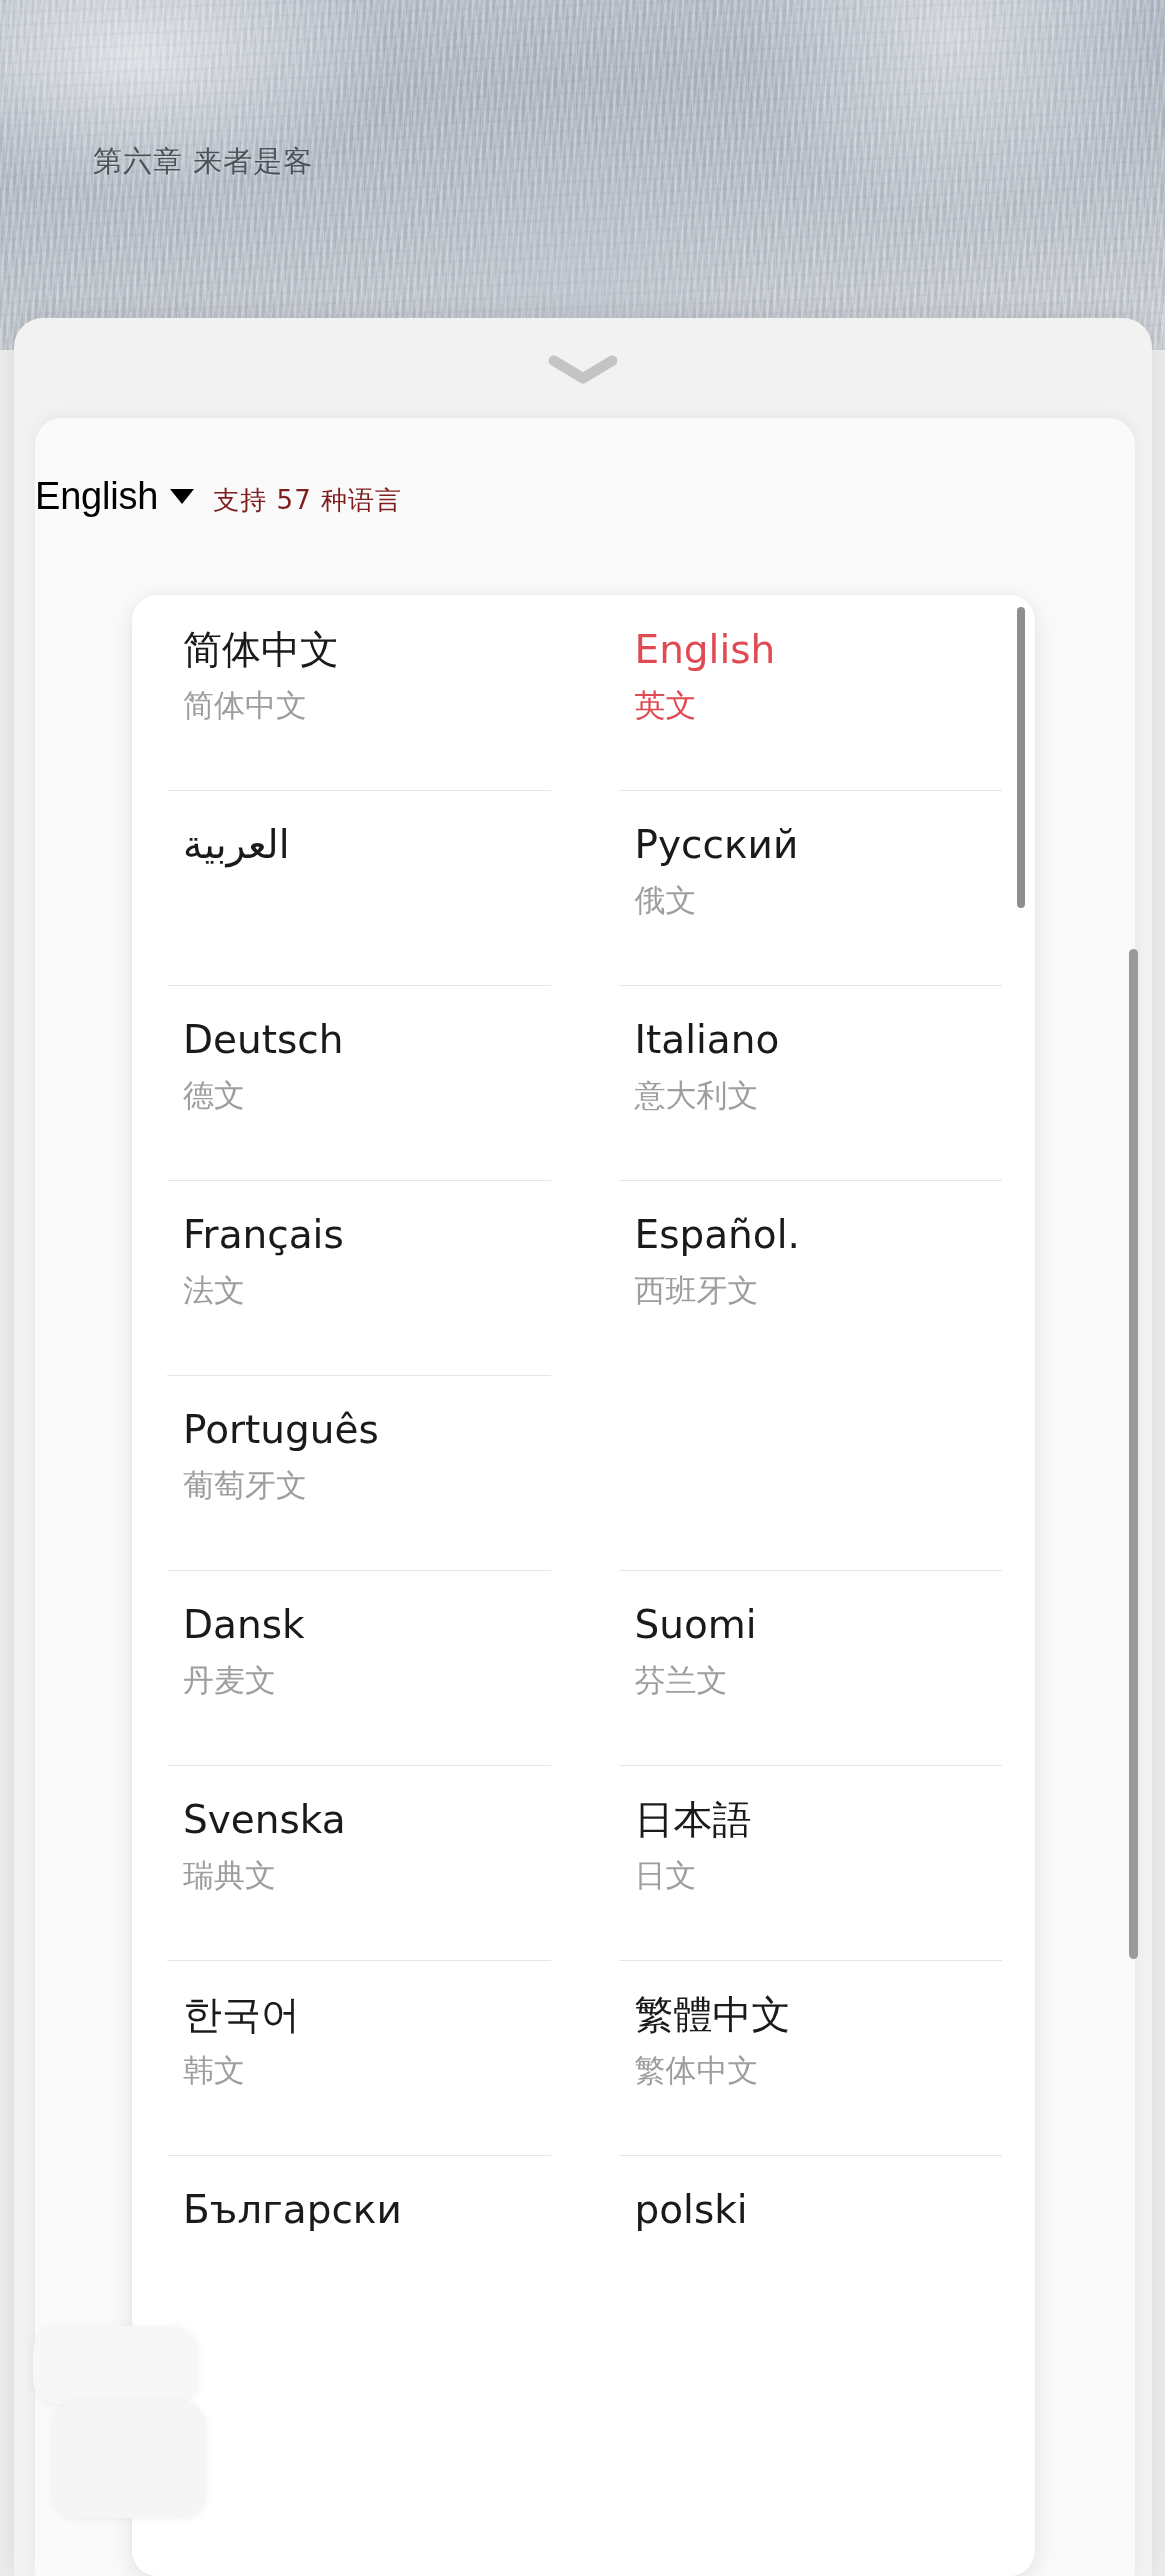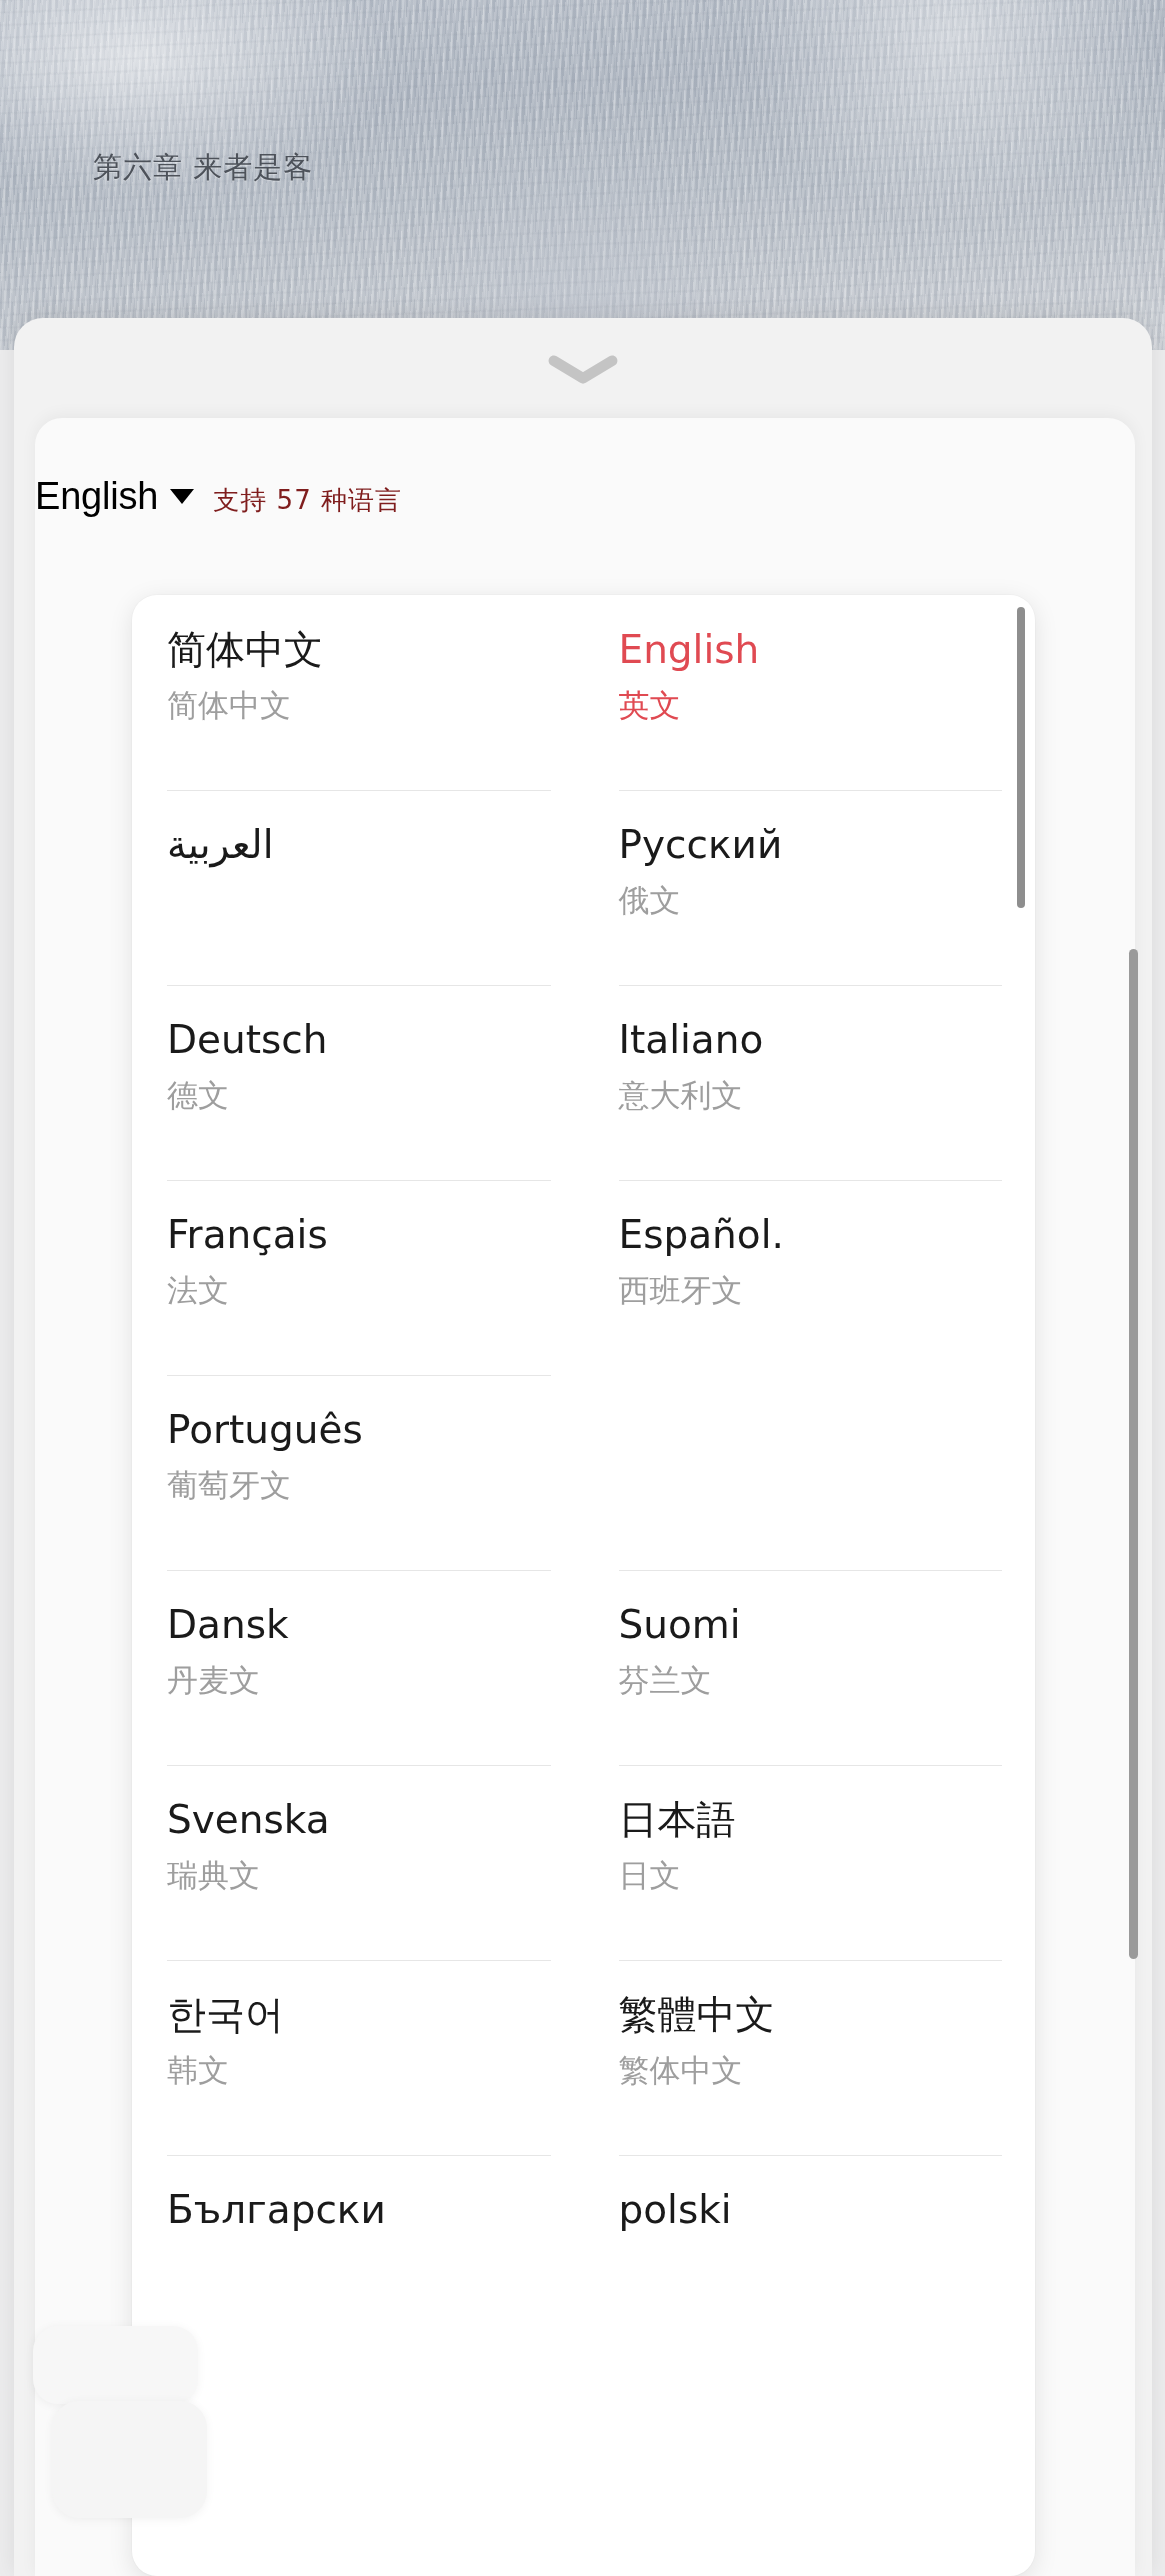--- a/index.html
+++ b/index.html
@@ -62,21 +62,21 @@
       repeating-linear-gradient(178deg,
         rgba(95,105,120,0.07) 0px,
         rgba(95,105,120,0.00) 1.9px,
         rgba(95,105,120,0.00) 10.7px,
         rgba(95,105,120,0.07) 12.6px);
     opacity: .85;
   }
   #chapter-title {
     position: absolute;
     left: 87px;
-    top: 147px;
+    top: 141px;
     font-size: 29px;
     line-height: 1.4;
     letter-spacing: 1px;
     color: #4d525a;
     font-family: "DejaVu Sans", "Liberation Sans", sans-serif;
     white-space: nowrap;
     text-shadow: 0 1px 1px rgba(255,255,255,0.35);
     padding-left: 6px;
   }
 
@@ -164,21 +164,21 @@
     position: relative;
     padding: 0 0 0 0;
   }
 
   .lang-row {
     display: flex;
     width: 100%;
   }
   .lang-cell {
     width: 50%;
-    padding: 33px 0 33px 35px;
+    padding: 33px 0 33px 51px;
     position: relative;
     min-height: 195px;
   }
   .lang-cell .divider-line {
     position: absolute;
     left: 35px;
     right: 33px;
     top: 0;
     height: 1px;
     background: #e6e6e6;

